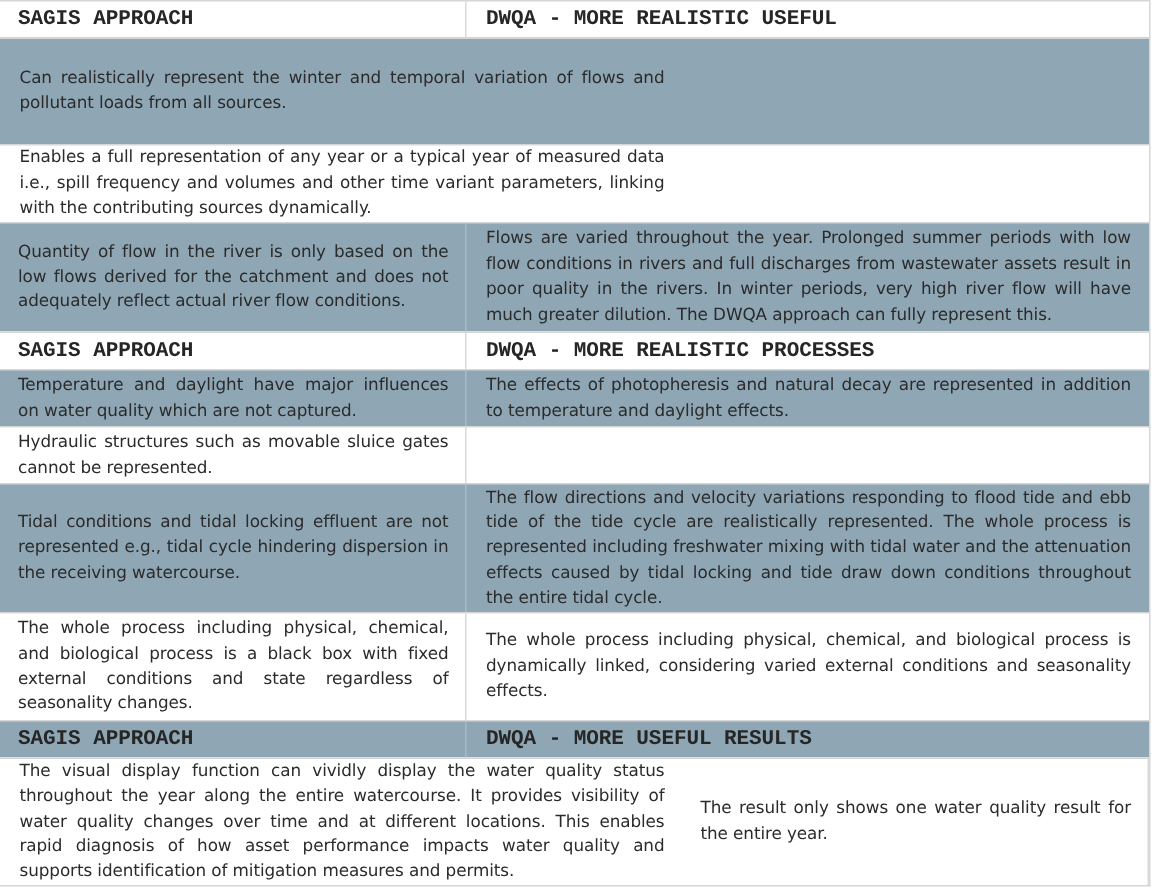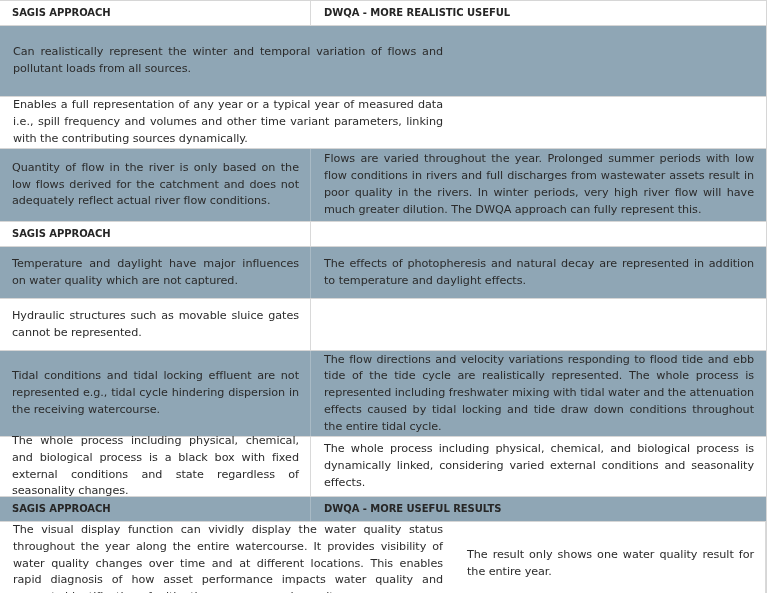--- a/index.html
+++ b/index.html
@@ -36,31 +36,32 @@
     padding: 0 11px 0 12px;
     border-right: 1px solid #d9d9d9;
   }
   .cell.right {
     width: 455px;
     padding: 0 12px 0 13px;
   }
   .row.blue .cell.left { border-right-color: #a9bac5; }
   .hdr .cell {
     font-weight: bold;
-    font-size: 10px;
+    font-size: 14px;
     text-align: left;
     color: #262626;
+    font-family: Liberation Mono, monospace;
   }
   .h25 { height: 25px; }
   .h71 { height: 71px; }
   .h52 { height: 52px; }
   .h73 { height: 73px; }
-  .h38 { height: 52px; }
+  .h38 { height: 38px; }
   .h86 { height: 86px; }
-  .h72 { height: 60px; }
+  .h72 { height: 72px; }
   .h85 { height: 85px; }
 </style>
 </head>
 <body>
 
 <div class="table">
 
   <div class="row white hdr h25">
     <div class="cell left">
         <span>SAGIS APPROACH</span>
@@ -84,20 +85,23 @@
         <span>Quantity of flow in the river is only based on the low flows derived for the catchment and does not adequately reflect actual river flow conditions.</span>
       </div>
     <div class="cell right">
         <span>Flows are varied throughout the year. Prolonged summer periods with low flow conditions in rivers and full discharges from wastewater assets result in poor quality in the rivers. In winter periods, very high river flow will have much greater dilution. The DWQA approach can fully represent this.</span>
       </div>
   </div>
 
   <div class="row white hdr h25">
     <div class="cell left">
         <span>SAGIS APPROACH</span>
+      </div>
+    <div class="cell right">
+        <span>DWQA - MORE REALISTIC PROCESSES</span>
       </div>
   </div>
   <div class="row blue h38">
     <div class="cell left">
         <span>Temperature and daylight have major influences on water quality which are not captured.</span>
       </div>
     <div class="cell right">
         <span>The effects of photopheresis and natural decay are represented in addition to temperature and daylight effects.</span>
       </div>
   </div>

